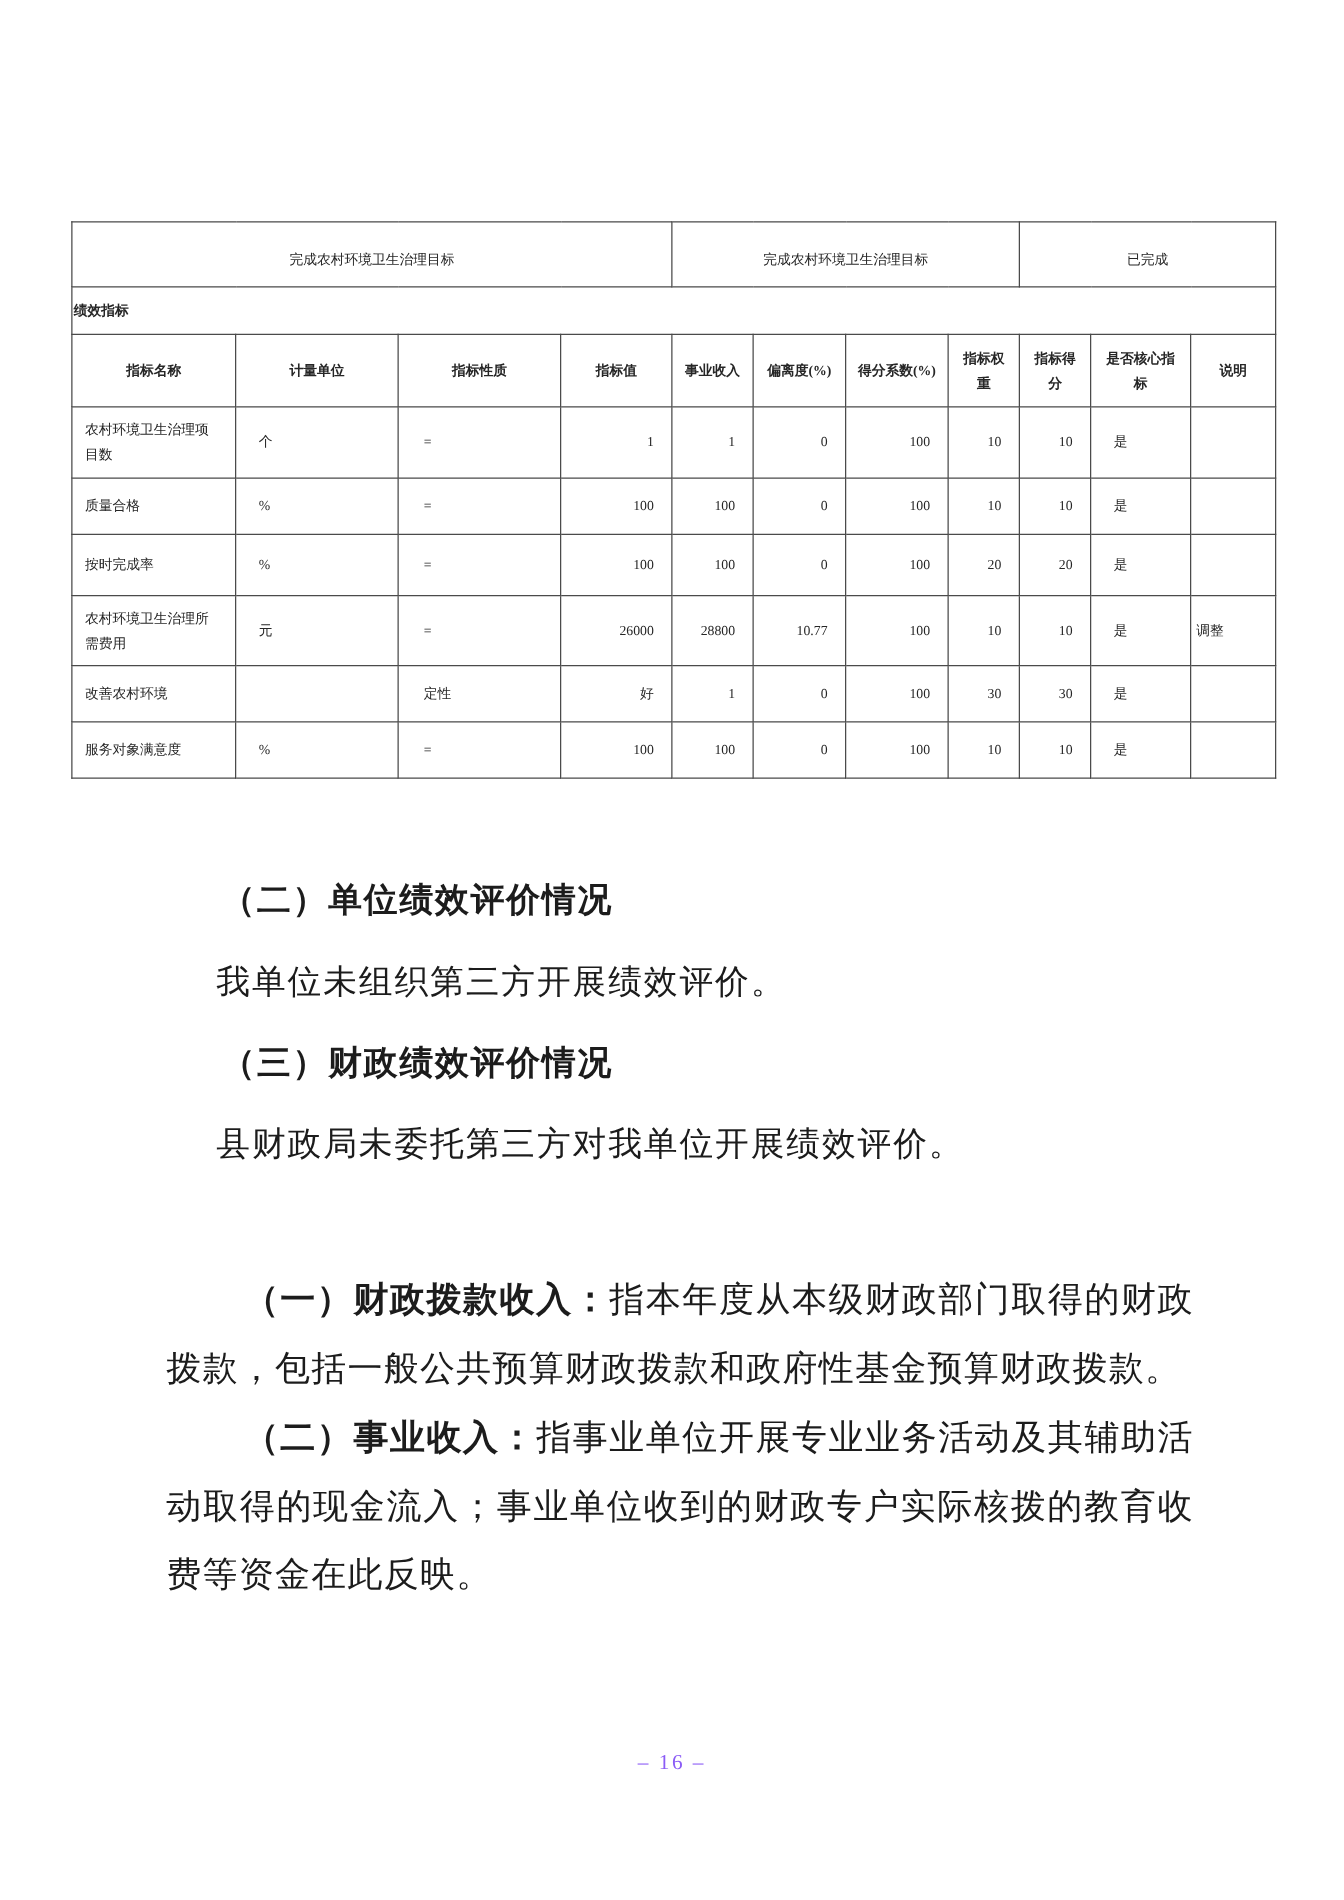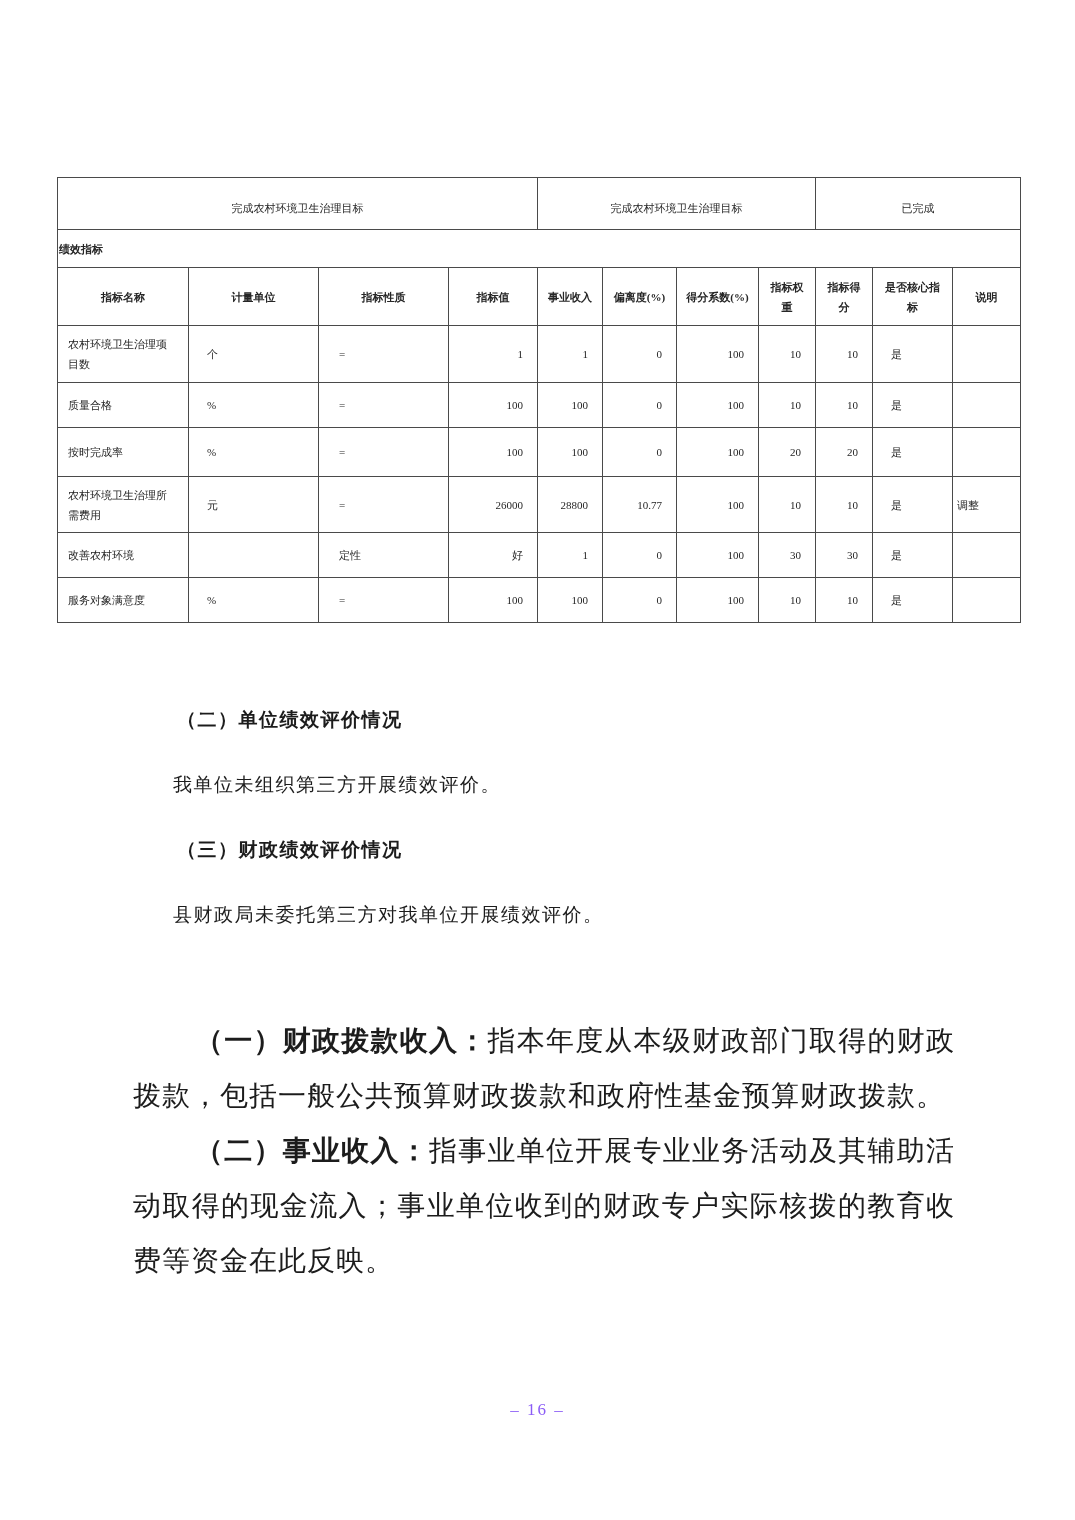--- a/index.html
+++ b/index.html
@@ -34,21 +34,21 @@
   tr.r-sec{height:38px;}
   tr.r-head{height:58px;}
   tr.rd0{height:57px;}
   tr.rd1{height:45px;}
   tr.rd2{height:49px;}
   tr.rd3{height:56px;}
   tr.rd4{height:45px;}
   tr.rd5{height:45px;}
 
   
-  .t{position:absolute;left:133px;width:830px;font-size:19px;letter-spacing:1.5px;
+  .t{position:absolute;left:133px;width:830px;font-size:27px;letter-spacing:1.5px;
      line-height:40px;white-space:nowrap;}
   .sub-heading{font-weight:bold;padding-left:44px;}
   .plain-line{padding-left:40px;}
   .num-heading{
     font-family:"Liberation Sans","DejaVu Sans",sans-serif;
     font-weight:bold;font-size:28px;padding-left:57px;letter-spacing:1px;
   }
   p.para{
     position:absolute;left:133px;width:822px;margin:0;
     font-size:28px;letter-spacing:1px;line-height:55px;

